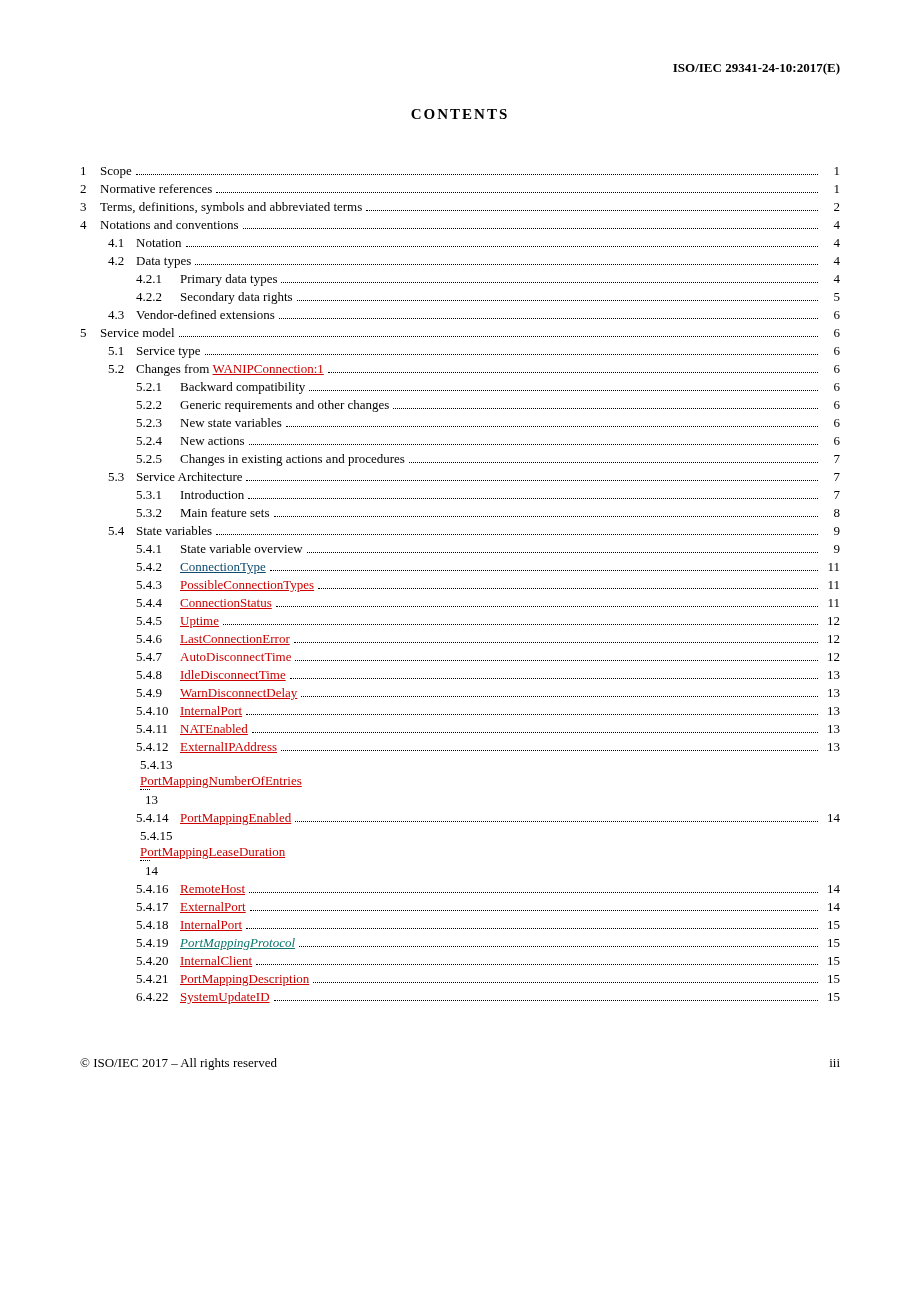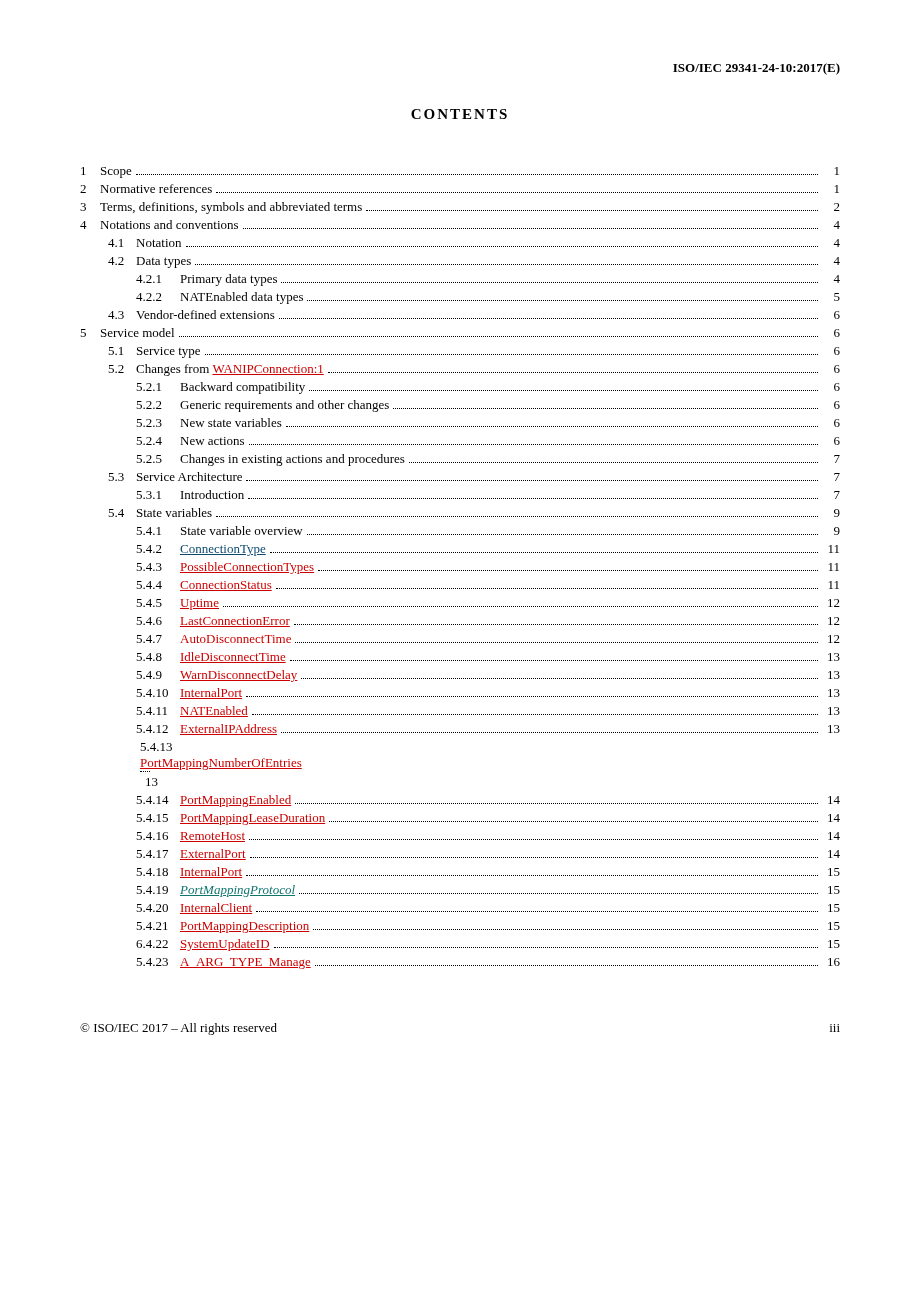--- a/index.html
+++ b/index.html
@@ -89,21 +89,21 @@
       <span style="white-space: nowrap; font-family: &quot;Times New Roman&quot;, Times, serif; font-size: 13px; min-width: 18px; text-align: right;">4</span>
     </div>
     <div style="display: flex; align-items: baseline; width: 100%; margin-bottom: 2px; padding-left: 56px;">
       <span style="white-space: nowrap; font-family: &quot;Times New Roman&quot;, Times, serif; font-size: 13px; min-width: 44px;">4.2.1</span>
       <span style="font-family: &quot;Times New Roman&quot;, Times, serif; font-size: 13px; white-space: nowrap;">Primary data types</span>
       <span style="flex: 1 1 0%; border-bottom: 1px dotted rgb(0, 0, 0); margin: 0px 4px 2px; min-width: 10px;"></span>
       <span style="white-space: nowrap; font-family: &quot;Times New Roman&quot;, Times, serif; font-size: 13px; min-width: 18px; text-align: right;">4</span>
     </div>
     <div style="display: flex; align-items: baseline; width: 100%; margin-bottom: 2px; padding-left: 56px;">
       <span style="white-space: nowrap; font-family: &quot;Times New Roman&quot;, Times, serif; font-size: 13px; min-width: 44px;">4.2.2</span>
-      <span style="font-family: &quot;Times New Roman&quot;, Times, serif; font-size: 13px; white-space: nowrap;">NATEnabled data types</span>
+      <span style="font-family: &quot;Times New Roman&quot;, Times, serif; font-size: 13px; white-space: nowrap;">Secondary data rights</span>
       <span style="flex: 1 1 0%; border-bottom: 1px dotted rgb(0, 0, 0); margin: 0px 4px 2px; min-width: 10px;"></span>
       <span style="white-space: nowrap; font-family: &quot;Times New Roman&quot;, Times, serif; font-size: 13px; min-width: 18px; text-align: right;">5</span>
     </div>
     <div style="display: flex; align-items: baseline; width: 100%; margin-bottom: 2px; padding-left: 28px;">
       <span style="white-space: nowrap; font-family: &quot;Times New Roman&quot;, Times, serif; font-size: 13px; min-width: 28px;">4.3</span>
       <span style="font-family: &quot;Times New Roman&quot;, Times, serif; font-size: 13px; white-space: nowrap;">Vendor-defined extensions</span>
       <span style="flex: 1 1 0%; border-bottom: 1px dotted rgb(0, 0, 0); margin: 0px 4px 2px; min-width: 10px;"></span>
       <span style="white-space: nowrap; font-family: &quot;Times New Roman&quot;, Times, serif; font-size: 13px; min-width: 18px; text-align: right;">6</span>
     </div>
     <div style="display: flex; align-items: baseline; width: 100%; margin-bottom: 2px; padding-left: 0px;">
@@ -159,20 +159,26 @@
       <span style="font-family: &quot;Times New Roman&quot;, Times, serif; font-size: 13px; white-space: nowrap;">Service Architecture</span>
       <span style="flex: 1 1 0%; border-bottom: 1px dotted rgb(0, 0, 0); margin: 0px 4px 2px; min-width: 10px;"></span>
       <span style="white-space: nowrap; font-family: &quot;Times New Roman&quot;, Times, serif; font-size: 13px; min-width: 18px; text-align: right;">7</span>
     </div>
     <div style="display: flex; align-items: baseline; width: 100%; margin-bottom: 2px; padding-left: 56px;">
       <span style="white-space: nowrap; font-family: &quot;Times New Roman&quot;, Times, serif; font-size: 13px; min-width: 44px;">5.3.1</span>
       <span style="font-family: &quot;Times New Roman&quot;, Times, serif; font-size: 13px; white-space: nowrap;">Introduction</span>
       <span style="flex: 1 1 0%; border-bottom: 1px dotted rgb(0, 0, 0); margin: 0px 4px 2px; min-width: 10px;"></span>
       <span style="white-space: nowrap; font-family: &quot;Times New Roman&quot;, Times, serif; font-size: 13px; min-width: 18px; text-align: right;">7</span>
     </div>
+    <div style="display: flex; align-items: baseline; width: 100%; margin-bottom: 2px; padding-left: 56px;">
+      <span style="white-space: nowrap; font-family: &quot;Times New Roman&quot;, Times, serif; font-size: 13px; min-width: 44px;">5.3.2</span>
+      <span style="font-family: &quot;Times New Roman&quot;, Times, serif; font-size: 13px; white-space: nowrap;">Main feature sets</span>
+      <span style="flex: 1 1 0%; border-bottom: 1px dotted rgb(0, 0, 0); margin: 0px 4px 2px; min-width: 10px;"></span>
+      <span style="white-space: nowrap; font-family: &quot;Times New Roman&quot;, Times, serif; font-size: 13px; min-width: 18px; text-align: right;">8</span>
+    </div>
     <div style="display: flex; align-items: baseline; width: 100%; margin-bottom: 2px; padding-left: 28px;">
       <span style="white-space: nowrap; font-family: &quot;Times New Roman&quot;, Times, serif; font-size: 13px; min-width: 28px;">5.4</span>
       <span style="font-family: &quot;Times New Roman&quot;, Times, serif; font-size: 13px; white-space: nowrap;">State variables</span>
       <span style="flex: 1 1 0%; border-bottom: 1px dotted rgb(0, 0, 0); margin: 0px 4px 2px; min-width: 10px;"></span>
       <span style="white-space: nowrap; font-family: &quot;Times New Roman&quot;, Times, serif; font-size: 13px; min-width: 18px; text-align: right;">9</span>
     </div>
     <div style="display: flex; align-items: baseline; width: 100%; margin-bottom: 2px; padding-left: 56px;">
       <span style="white-space: nowrap; font-family: &quot;Times New Roman&quot;, Times, serif; font-size: 13px; min-width: 44px;">5.4.1</span>
       <span style="font-family: &quot;Times New Roman&quot;, Times, serif; font-size: 13px; white-space: nowrap;">State variable overview</span>
       <span style="flex: 1 1 0%; border-bottom: 1px dotted rgb(0, 0, 0); margin: 0px 4px 2px; min-width: 10px;"></span>
@@ -249,21 +255,21 @@
       <span style="font-family: &quot;Times New Roman&quot;, Times, serif; font-size: 13px; white-space: nowrap;"><span style="color: rgb(204, 0, 0); text-decoration: underline;">PortMappingNumberOfEntries</span></span>
       <span style="flex: 1 1 0%; border-bottom: 1px dotted rgb(0, 0, 0); margin: 0px 4px 2px; min-width: 10px;"></span>
       <span style="white-space: nowrap; font-family: &quot;Times New Roman&quot;, Times, serif; font-size: 13px; min-width: 18px; text-align: right;">13</span>
     </div>
     <div style="display: flex; align-items: baseline; width: 100%; margin-bottom: 2px; padding-left: 56px;">
       <span style="white-space: nowrap; font-family: &quot;Times New Roman&quot;, Times, serif; font-size: 13px; min-width: 44px;">5.4.14</span>
       <span style="font-family: &quot;Times New Roman&quot;, Times, serif; font-size: 13px; white-space: nowrap;"><span style="color: rgb(204, 0, 0); text-decoration: underline;">PortMappingEnabled</span></span>
       <span style="flex: 1 1 0%; border-bottom: 1px dotted rgb(0, 0, 0); margin: 0px 4px 2px; min-width: 10px;"></span>
       <span style="white-space: nowrap; font-family: &quot;Times New Roman&quot;, Times, serif; font-size: 13px; min-width: 18px; text-align: right;">14</span>
     </div>
-    <div style="display: flex; align-items: baseline; width: 100%; margin-bottom: 2px; padding-left: 56px;">
+    <div style="display: flex; align-items: baseline; width: 100%; margin-bottom: 2px; padding-left: 56px; flex-direction: column;">
       <span style="white-space: nowrap; font-family: &quot;Times New Roman&quot;, Times, serif; font-size: 13px; min-width: 44px;">5.4.15</span>
       <span style="font-family: &quot;Times New Roman&quot;, Times, serif; font-size: 13px; white-space: nowrap;"><span style="color: rgb(204, 0, 0); text-decoration: underline;">PortMappingLeaseDuration</span></span>
       <span style="flex: 1 1 0%; border-bottom: 1px dotted rgb(0, 0, 0); margin: 0px 4px 2px; min-width: 10px;"></span>
       <span style="white-space: nowrap; font-family: &quot;Times New Roman&quot;, Times, serif; font-size: 13px; min-width: 18px; text-align: right;">14</span>
     </div>
     <div style="display: flex; align-items: baseline; width: 100%; margin-bottom: 2px; padding-left: 56px;">
       <span style="white-space: nowrap; font-family: &quot;Times New Roman&quot;, Times, serif; font-size: 13px; min-width: 44px;">5.4.16</span>
       <span style="font-family: &quot;Times New Roman&quot;, Times, serif; font-size: 13px; white-space: nowrap;"><span style="color: rgb(204, 0, 0); text-decoration: underline;">RemoteHost</span></span>
       <span style="flex: 1 1 0%; border-bottom: 1px dotted rgb(0, 0, 0); margin: 0px 4px 2px; min-width: 10px;"></span>
       <span style="white-space: nowrap; font-family: &quot;Times New Roman&quot;, Times, serif; font-size: 13px; min-width: 18px; text-align: right;">14</span>
@@ -296,25 +302,19 @@
       <span style="white-space: nowrap; font-family: &quot;Times New Roman&quot;, Times, serif; font-size: 13px; min-width: 44px;">5.4.21</span>
       <span style="font-family: &quot;Times New Roman&quot;, Times, serif; font-size: 13px; white-space: nowrap;"><span style="color: rgb(204, 0, 0); text-decoration: underline;">PortMappingDescription</span></span>
       <span style="flex: 1 1 0%; border-bottom: 1px dotted rgb(0, 0, 0); margin: 0px 4px 2px; min-width: 10px;"></span>
       <span style="white-space: nowrap; font-family: &quot;Times New Roman&quot;, Times, serif; font-size: 13px; min-width: 18px; text-align: right;">15</span>
     </div>
     <div style="display: flex; align-items: baseline; width: 100%; margin-bottom: 2px; padding-left: 56px;">
       <span style="white-space: nowrap; font-family: &quot;Times New Roman&quot;, Times, serif; font-size: 13px; min-width: 44px;">6.4.22</span>
       <span style="font-family: &quot;Times New Roman&quot;, Times, serif; font-size: 13px; white-space: nowrap;"><span style="color: rgb(204, 0, 0); text-decoration: underline;">SystemUpdateID</span></span>
       <span style="flex: 1 1 0%; border-bottom: 1px dotted rgb(0, 0, 0); margin: 0px 4px 2px; min-width: 10px;"></span>
       <span style="white-space: nowrap; font-family: &quot;Times New Roman&quot;, Times, serif; font-size: 13px; min-width: 18px; text-align: right;">15</span>
-    </div>
-    <div style="display: flex; align-items: baseline; width: 100%; margin-bottom: 2px; padding-left: 56px;">
-      <span style="white-space: nowrap; font-family: &quot;Times New Roman&quot;, Times, serif; font-size: 13px; min-width: 44px;">5.4.23</span>
-      <span style="font-family: &quot;Times New Roman&quot;, Times, serif; font-size: 13px; white-space: nowrap;"><span style="color: rgb(204, 0, 0); text-decoration: underline;">A_ARG_TYPE_Manage</span></span>
-      <span style="flex: 1 1 0%; border-bottom: 1px dotted rgb(0, 0, 0); margin: 0px 4px 2px; min-width: 10px;"></span>
-      <span style="white-space: nowrap; font-family: &quot;Times New Roman&quot;, Times, serif; font-size: 13px; min-width: 18px; text-align: right;">16</span>
     </div>
   </div>
 
 <div class="page-footer">
   <span>© ISO/IEC 2017 – All rights reserved</span>
   <span>iii</span>
 </div>
 
 </body></html>

